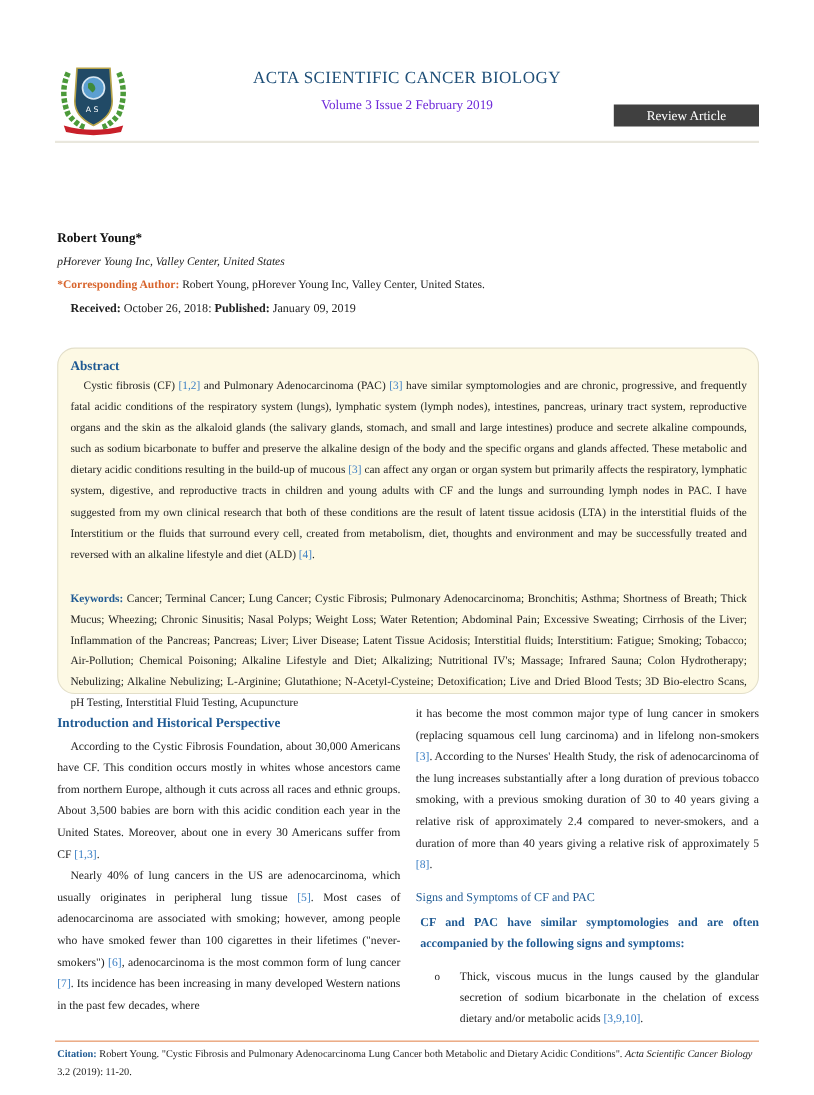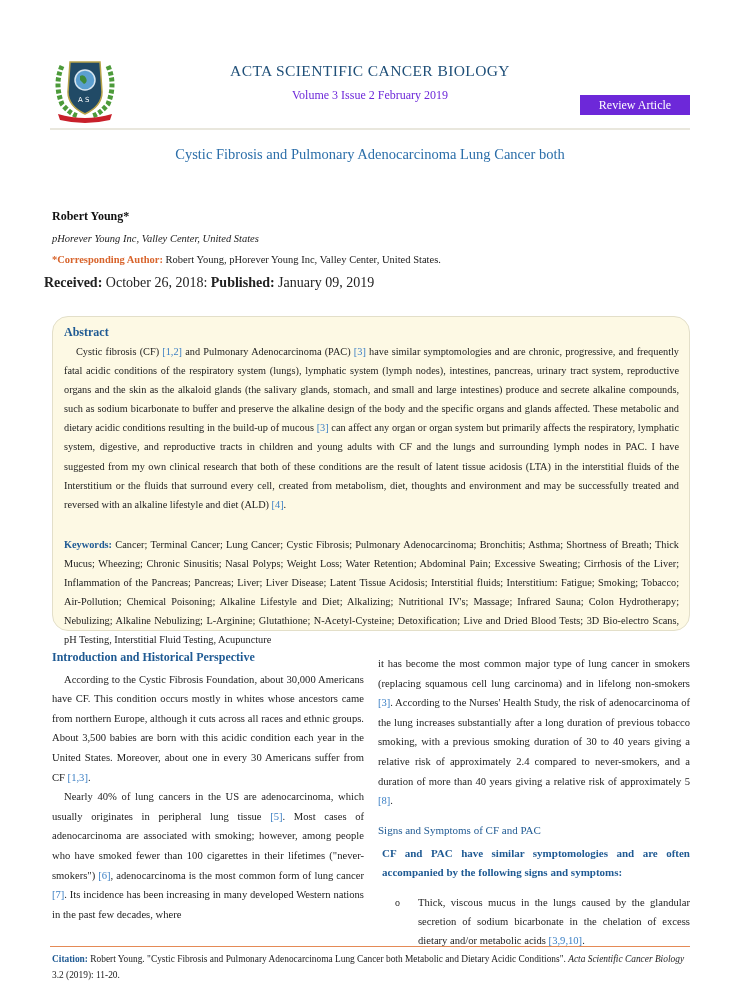--- a/index.html
+++ b/index.html
@@ -3,42 +3,42 @@
   <meta charset="utf-8">
   <style>
     * { margin: 0; padding: 0; box-sizing: border-box; }
     html, body { width: 740px; height: 995px; background: #ffffff; overflow: hidden; }
     body { font-family: "Liberation Serif", "DejaVu Serif", serif; color: #222222; position: relative; }
 
     .header { position: absolute; left: 50px; top: 48px; width: 640px; height: 78px; }
     .logo { position: absolute; left: 0; top: 4px; width: 70px; height: 72px; }
     .journal-title { position: absolute; left: 0; right: 0; top: 14px; text-align: center; font-size: 15.5px; letter-spacing: 0.4px; color: #1f4f78; }
     .issue { position: absolute; left: 0; right: 0; top: 40px; text-align: center; font-size: 12px; color: #6d28d9; }
-    .badge { position: absolute; right: 0; top: 47px; width: 110px; height: 20px; background: #6d28d9; color: #fff; font-size: 12px; line-height: 20px; text-align: center; }
+    .badge { position: absolute; right: 0; top: 47px; width: 132px; height: 20px; background: #404040; color: #fff; font-size: 12px; line-height: 20px; text-align: center; }
     .header-rule { position: absolute; left: 50px; top: 128px; width: 640px; height: 2px; background: #e9e7dd; }
 
     .title { position: absolute; left: 50px; top: 143px; width: 640px; text-align: center; font-size: 14.5px; line-height: 22px; color: #2b6ea9; }
 
     .author { position: absolute; left: 52px; top: 209px; font-size: 12px; font-weight: bold; color: #111; }
     .affil { position: absolute; left: 52px; top: 233px; font-size: 10.5px; font-style: italic; color: #222; }
     .corr { position: absolute; left: 52px; top: 254px; font-size: 10.5px; color: #222; }
     .corr .lbl { color: #d8642c; font-weight: bold; }
-    .dates { position: absolute; left: 44px; top: 275px; font-size: 14px; color: #222; }
+    .dates { position: absolute; left: 64px; top: 275px; font-size: 11px; color: #222; }
     .dates b { font-weight: bold; }
 
     .abstract-box { position: absolute; left: 52px; top: 316px; width: 638px; height: 315px; background: #fdf9e4; border: 1px solid #e3dfc9; border-radius: 16px; padding: 8px 10px 0 11px; }
     .abstract-heading { font-size: 12px; font-weight: bold; color: #1f5a93; margin-bottom: 2px; }
     .abstract-text { font-size: 10.3px; line-height: 19.1px; text-align: justify; text-indent: 12px; color: #222; }
     .cite { color: #3b7fc4; }
     .keywords { margin-top: 21px; font-size: 10.3px; line-height: 19.1px; text-align: justify; color: #222; }
     .keywords .klbl { color: #1f5a93; font-weight: bold; }
 
     .col { position: absolute; width: 312px; font-size: 10.6px; line-height: 19.6px; color: #222; text-align: justify; }
     .col-left { left: 52px; top: 648px; }
-    .col-right { left: 378px; top: 654px; }
+    .col-right { left: 378px; top: 640px; }
     .sec-heading { font-size: 12px; font-weight: bold; color: #1f5a93; margin-bottom: 2px; }
     .para { text-indent: 12px; }
     .para + .para { }
     .sub-heading { font-size: 11px; font-weight: normal; color: #1f5a93; margin-top: 10px; }
     .sub-intro { font-size: 11px; font-weight: bold; color: #1f5a93; padding-left: 4px; margin-top: 4px; line-height: 19px; }
     .bullet { position: relative; padding-left: 40px; margin-top: 11px; line-height: 19px; }
     .bullet .marker { position: absolute; left: 17px; top: 0; font-size: 10px; }
 
     .footer-rule { position: absolute; left: 50px; top: 946px; width: 640px; height: 1px; background: #e48a56; }
     .citation { position: absolute; left: 52px; top: 951px; width: 636px; font-size: 9.4px; line-height: 16px; color: #222; }
@@ -58,21 +58,20 @@
     <text x="28" y="50" font-size="7" fill="#fff" font-family="DejaVu Sans, sans-serif">A S</text>
     <path d="M8 62 Q35 70 62 62 L60 68 Q35 74 10 68 Z" fill="#c8202a"></path>
   </svg>
   <div class="journal-title">ACTA SCIENTIFIC CANCER BIOLOGY</div>
   <div class="issue">Volume 3 Issue 2 February 2019</div>
   <div class="badge">Review Article</div>
 </div>
 <div class="header-rule"></div>
 
 <div class="title">
-  <div>Cystic Fibrosis and Pulmonary Adenocarcinoma Lung Cancer both</div>
 </div>
 
 <div class="author">Robert Young*</div>
 <div class="affil">pHorever Young Inc, Valley Center, United States</div>
 <div class="corr">
   <span class="lbl">*Corresponding Author:</span><span> Robert Young, pHorever Young Inc, Valley Center, United States.</span>
 </div>
 <div class="dates">
   <b>Received:</b><span> October 26, 2018: </span><b>Published:</b><span> January 09, 2019</span>
 </div>

